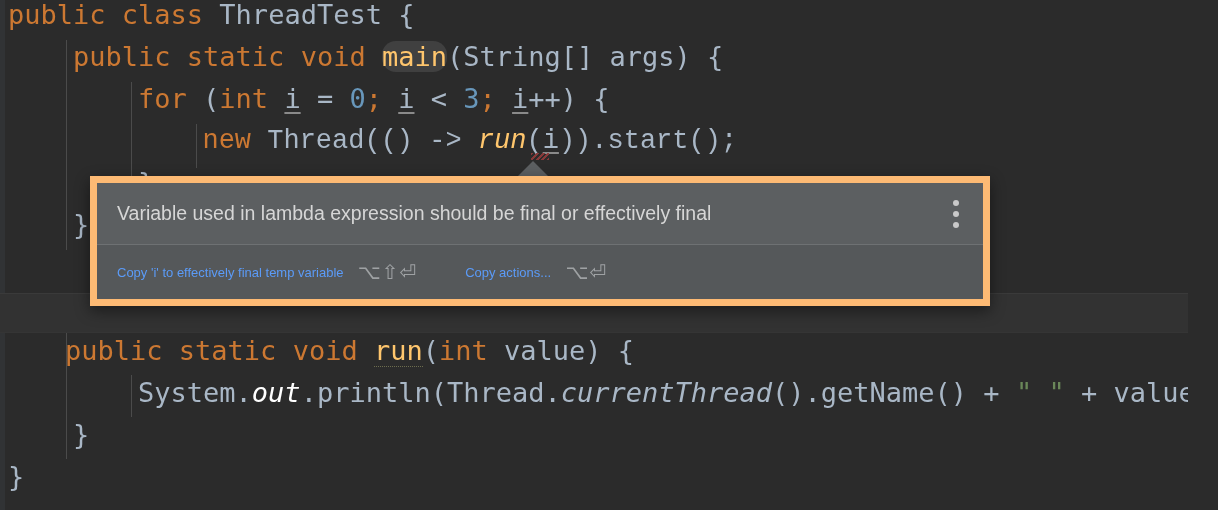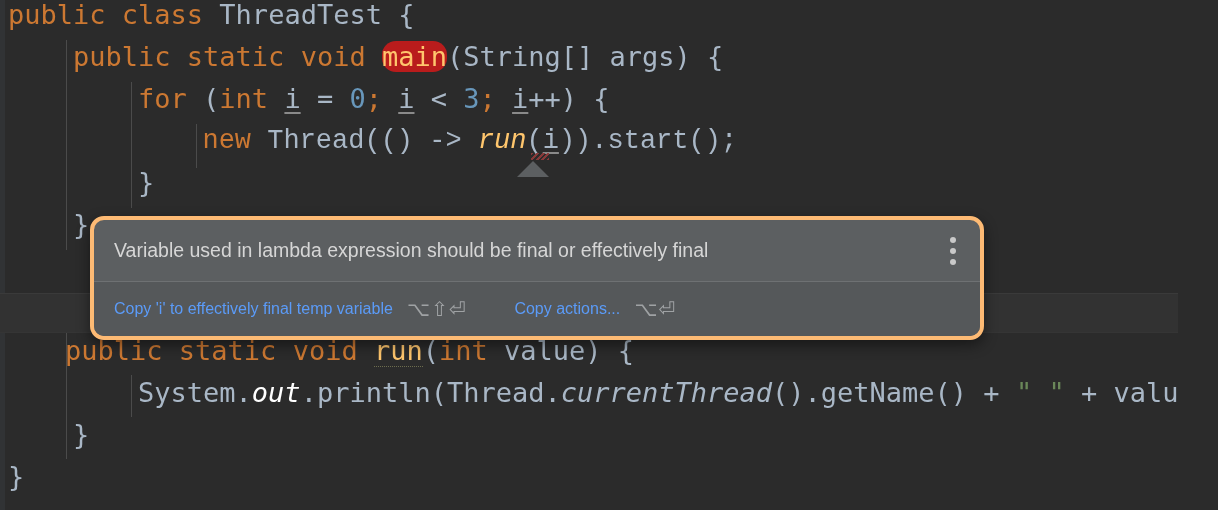--- a/index.html
+++ b/index.html
@@ -13,20 +13,21 @@
     overflow: hidden;
     font-family: "DejaVu Sans Mono", monospace;
   }
 
   #editor {
     position: relative;
     width: 1178px;
     height: 510px;
     background: #2b2b2b;
     overflow: hidden;
+    padding-left: 10px;
   }
 
   
   .gutter {
     position: absolute;
     left: 0; top: 0;
     width: 5px; height: 510px;
     background: #313335;
   }
 
@@ -70,21 +71,21 @@
   .kw   { color: #cc7832; }
   .cls  { color: #a9b7c6; }
   .mth  { color: #ffc66d; }
   .num  { color: #6897bb; }
   .str  { color: #6a8759; }
   .fld  { color: #ffffff; font-style: italic; }
   .ital { font-style: italic; }
   .semi { color: #cc7832; }
 
   .hl-usage   { text-decoration: underline; text-decoration-color: #8a8a8a; text-underline-offset: 4px; }
-  .hl-writebg { background: #b91c1c; border-radius: 14px; }
+  .hl-writebg { background: #404040; border-radius: 14px; }
   .hl-dotted  { border-bottom: 1px dotted #6d6d4e; }
 
   
   .squiggle {
     position: absolute;
     height: 7px;
     background:
       repeating-linear-gradient(135deg,
         #8b3a3a 0px, #8b3a3a 2px,
         transparent 2px, transparent 4px);
@@ -96,27 +97,26 @@
     position: absolute;
     width: 0; height: 0;
     border-left: 16px solid transparent;
     border-right: 16px solid transparent;
     border-bottom: 16px solid #5c5f61;
     z-index: 20;
   }
   .popup {
     position: absolute;
     background: #5c5f61;
-    border: 4px solid #fdba74;
-    border-radius: 14px;
+    border: 7px solid #fdba74;
+    border-radius: 0;
     box-shadow: 0 5px 14px rgba(0,0,0,.45);
     z-index: 21;
     overflow: hidden;
     font-family: "Liberation Sans", sans-serif;
-    margin-top: 40px;
   }
   .popup-msg-row {
     display: flex;
     align-items: center;
     padding: 0 14px 0 20px;
     height: 61px;
     box-sizing: border-box;
   }
   .popup-msg {
     flex: 1;
@@ -158,21 +158,21 @@
     background: #55585a;
   }
   .action {
     display: flex;
     align-items: center;
     white-space: nowrap;
     cursor: pointer;
   }
   .action-label {
     color: #5b9bf8;
-    font-size: 16px;
+    font-size: 13px;
     font-family: "Liberation Sans", sans-serif;
   }
   .shortcut {
     color: #9fa2a4;
     font-size: 20px;
     margin-left: 14px;
     font-family: "DejaVu Sans", sans-serif;
     letter-spacing: 1px;
   }
   .action-gap { width: 48px; flex: 0 0 auto; }

